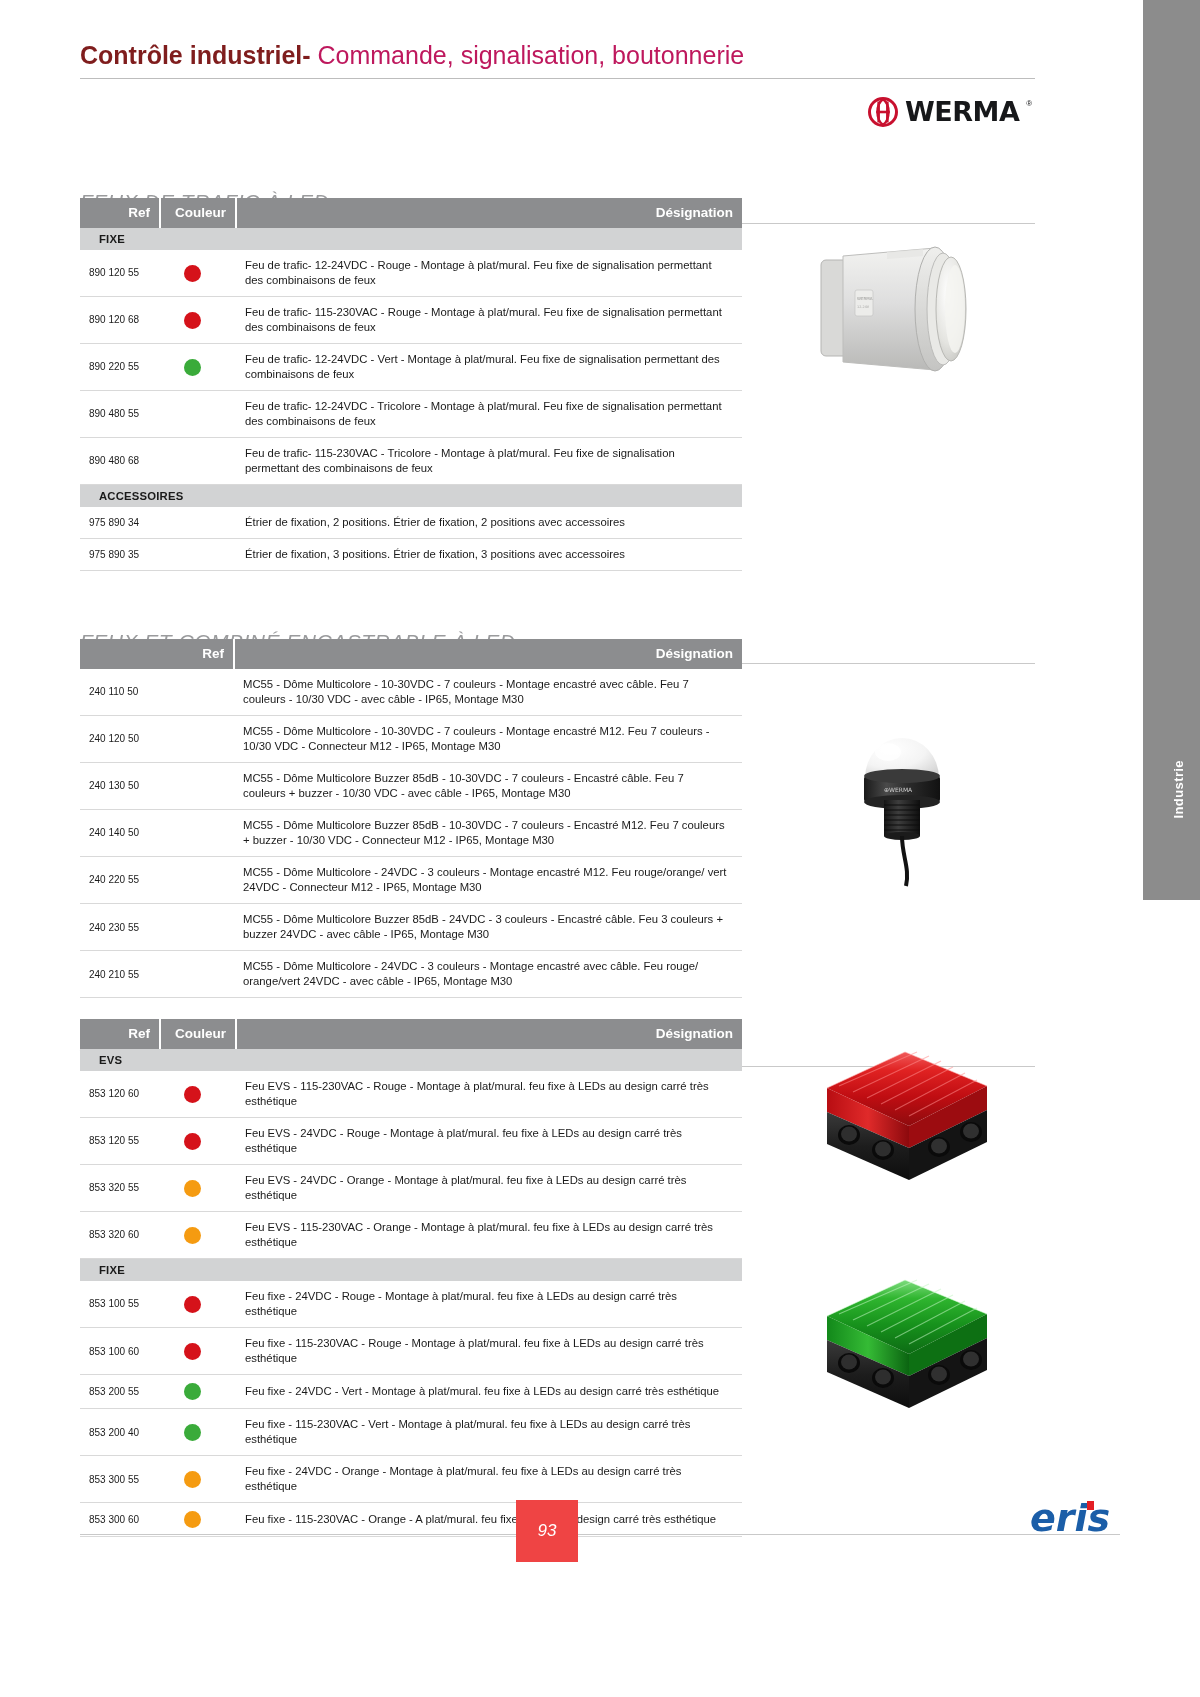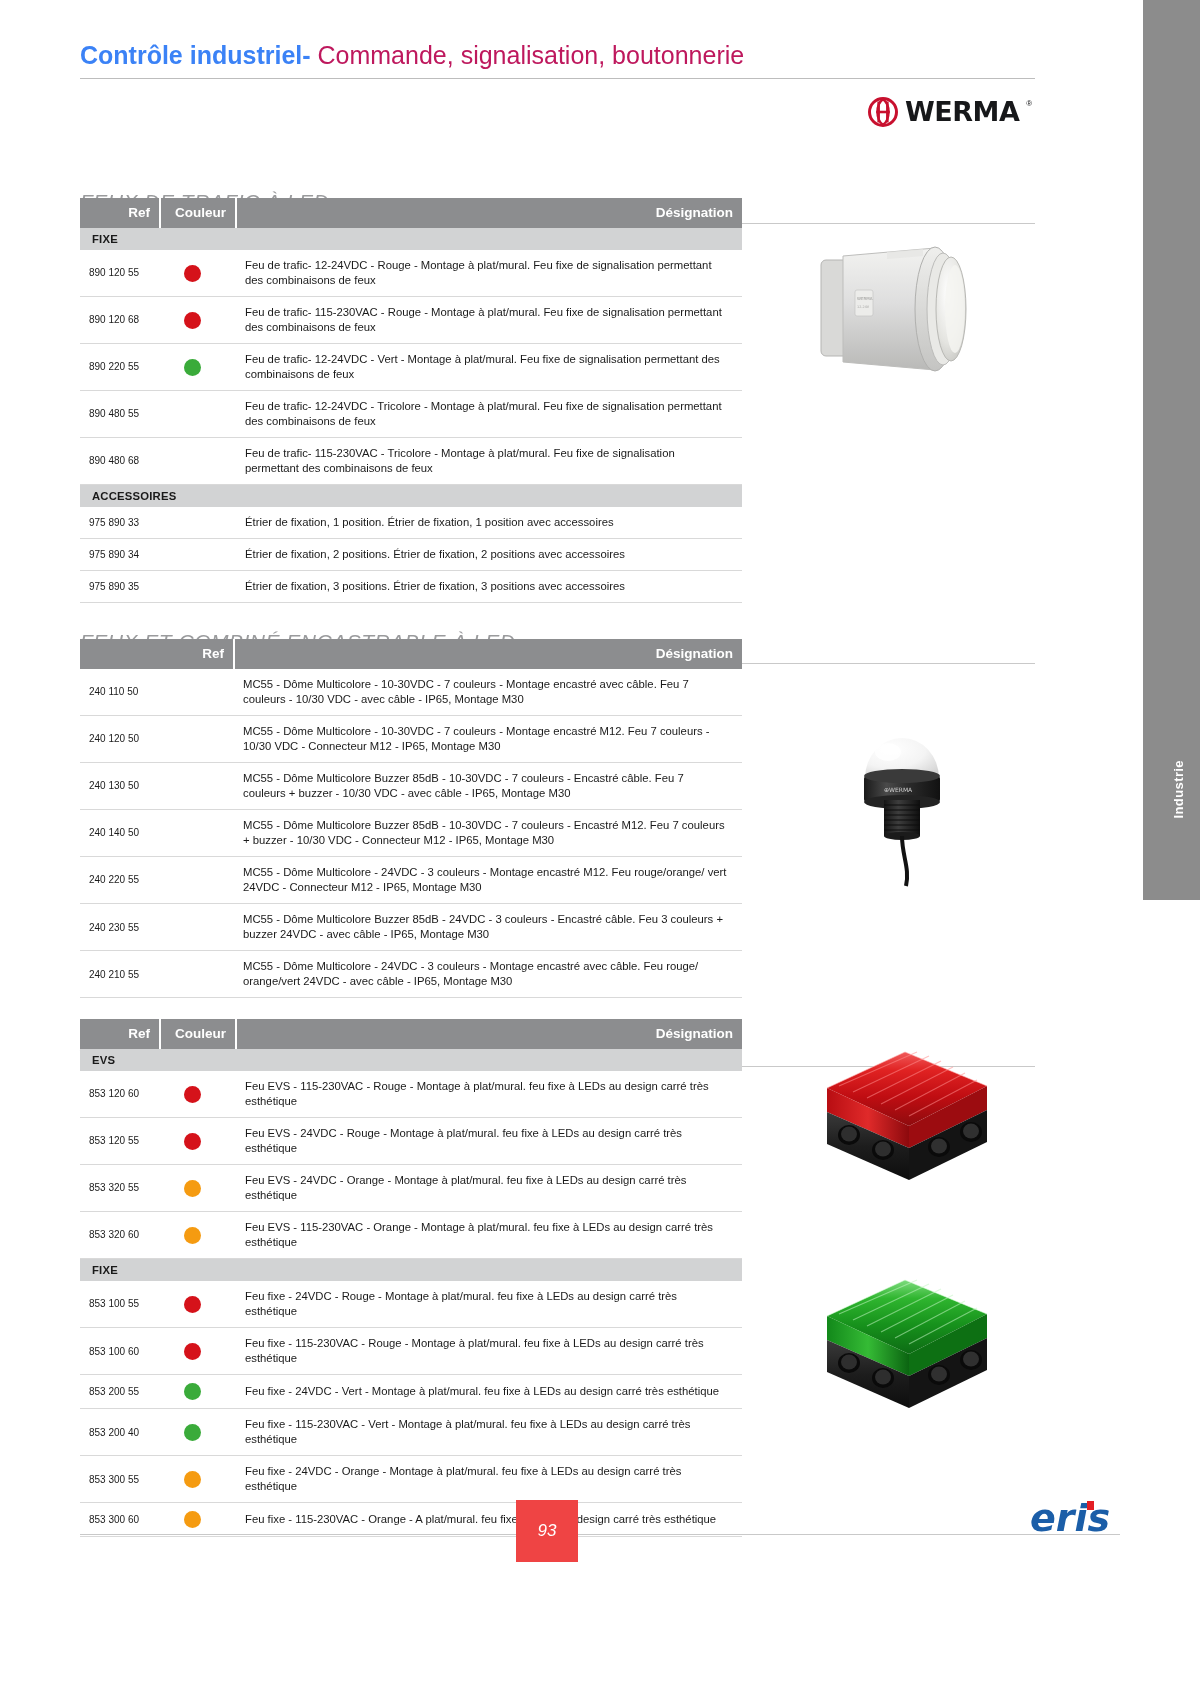--- a/index.html
+++ b/index.html
@@ -36,21 +36,21 @@
   .page-head {
     position:absolute;
     left:80px; top:40px;
     width:955px;
   }
   .page-head .title-line {
     font-size:25px;
     line-height:1.2;
     white-space:nowrap;
   }
-  .page-head .t-bold { font-weight:bold; color:#3b82f6; }
+  .page-head .t-bold { font-weight:bold; color:#7f1d1d; }
   .page-head .t-light { font-weight:normal; color:#be185d; }
   .page-head .rule {
     margin-top:8px;
     border-bottom:1px solid #bdbdbd;
   }
 
   
   .brand {
     position:absolute;
     left:868px; top:96px;
@@ -91,21 +91,21 @@
     text-align:right;
     padding:7px 9px 8px 9px;
     vertical-align:middle;
     border-right:2px solid #ffffff;
   }
   table.cat thead th:last-child { border-right:none; }
   tr.group td {
     background:#d2d3d4;
     font-weight:bold;
     font-size:11.3px;
-    padding:5px 12px;
+    padding:5px 19px;
     letter-spacing:.2px;
   }
   tr.item td {
     border-bottom:1px solid #d9d9d9;
     padding:8px 9px;
     vertical-align:middle;
     line-height:1.33;
   }
   tr.item td.ref { font-weight:normal; font-size:10px; white-space:nowrap;margin-top:36px; }
   tr.item td.col-color { text-align:left; padding-left:24px; }
@@ -208,25 +208,20 @@
           <td class="col-color"></td>
           <td class="desc">Feu de trafic- 12-24VDC - Tricolore - Montage à plat/mural. Feu fixe de signalisation permettant des combinaisons de feux</td>
         </tr>
         <tr class="item">
           <td class="ref">890 480 68</td>
           <td class="col-color"></td>
           <td class="desc">Feu de trafic- 115-230VAC - Tricolore - Montage à plat/mural. Feu fixe de signalisation permettant des combinaisons de feux</td>
         </tr>
         <tr class="group">
           <td colspan="3">ACCESSOIRES</td>
-        </tr>
-        <tr class="item">
-          <td class="ref">975 890 33</td>
-          <td class="col-color"></td>
-          <td class="desc">Étrier de fixation, 1 position. Étrier de fixation, 1 position avec accessoires</td>
         </tr>
         <tr class="item">
           <td class="ref">975 890 34</td>
           <td class="col-color"></td>
           <td class="desc">Étrier de fixation, 2 positions. Étrier de fixation, 2 positions avec accessoires</td>
         </tr>
         <tr class="item">
           <td class="ref">975 890 35</td>
           <td class="col-color"></td>
           <td class="desc">Étrier de fixation, 3 positions. Étrier de fixation, 3 positions avec accessoires</td>

